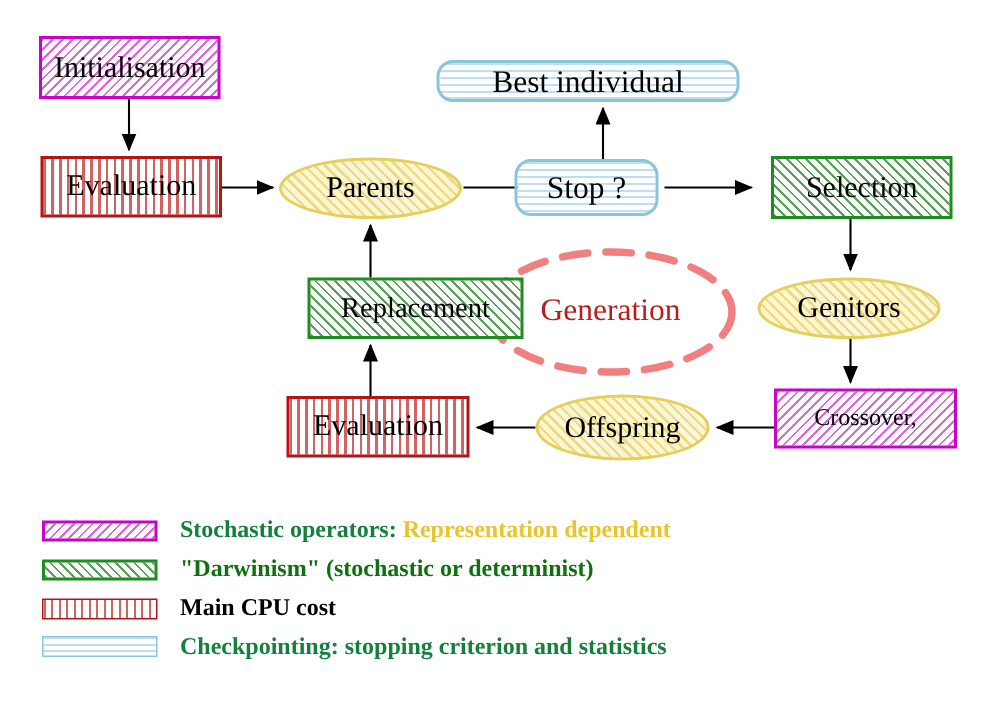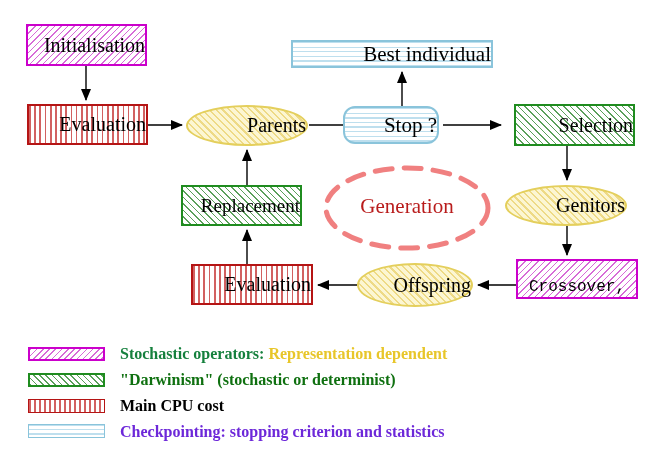--- a/index.html
+++ b/index.html
@@ -2,57 +2,57 @@
 <html><head>
 <meta charset="utf-8">
 <style>
   html,body{margin:0;padding:0;background:#fff;}
   .canvas{
     position:relative;width:662px;height:471px;background:#ffffff;overflow:hidden;
     font-family:"Liberation Serif","DejaVu Serif",serif;
   }
   .arrows{position:absolute;left:0;top:0;width:662px;height:471px;pointer-events:none;}
   .node{
-    position:absolute;display:flex;align-items:center;justify-content:flex-end;
+    position:absolute;display:flex;align-items:center;justify-content:center;
     box-sizing:border-box;color:#000;text-align:center;line-height:1.05;
     white-space:nowrap;
   }
   .box-magenta{border:2px solid #cb00cb;
     background:repeating-linear-gradient(135deg,#d76bd7 0,#d76bd7 1.3px,#ffffff 1.3px,#ffffff 4.6px);}
   .box-green{border:2px solid #1f8c1f;
     background:repeating-linear-gradient(45deg,#5aa05a 0,#5aa05a 1.3px,#ffffff 1.3px,#ffffff 4.6px);}
   .box-red{border:2px solid #b51414;
     background:repeating-linear-gradient(90deg,#d26161 0,#d26161 1.7px,#ffffff 1.7px,#ffffff 5.2px);}
   .box-cyan{border:2px solid #8ac4db;
     background:repeating-linear-gradient(180deg,#bedfee 0,#bedfee 1.3px,#ffffff 1.3px,#ffffff 4.6px);}
   .rounded{border-radius:12px;}
   .ellipse-yellow{border:2px solid #e4cf5c;border-radius:50%;
     background:repeating-linear-gradient(45deg,#eeda86 0,#eeda86 1.6px,#fcf6d2 1.6px,#fcf6d2 4.8px);}
-  .fs20{font-size:20px;} .fs21{font-size:21px;} .fs19{font-size:19px;}
-  .crossover-label{font-size:16px;line-height:1.2;font-family:Liberation Mono, monospace;}
+  .fs20{font-size:20px;} .fs21{font-size:21px;border-radius:11px;} .fs19{font-size:19px;}
+  .crossover-label{font-size:16px;line-height:1.2;}
   .generation-label{
     position:absolute;left:325px;top:194px;width:164px;text-align:center;
     font-size:21px;color:#b91c1c;
   }
   .legend{position:absolute;left:0;top:0;}
   .legend-swatch{position:absolute;left:28px;width:77px;height:14px;box-sizing:border-box;}
   .sw-magenta{border:2px solid #cb00cb;
     background:repeating-linear-gradient(135deg,#d76bd7 0,#d76bd7 1.2px,#ffffff 1.2px,#ffffff 4.4px);}
   .sw-green{border:2px solid #1f8c1f;
     background:repeating-linear-gradient(45deg,#5aa05a 0,#5aa05a 1.2px,#ffffff 1.2px,#ffffff 4.4px);}
   .sw-red{border:1.5px solid #b51414;
     background:repeating-linear-gradient(90deg,#d26161 0,#d26161 1.6px,#ffffff 1.6px,#ffffff 5px);}
   .sw-cyan{border:1.5px solid #8ac4db;
     background:repeating-linear-gradient(180deg,#bedfee 0,#bedfee 1.2px,#ffffff 1.2px,#ffffff 4.2px);}
   .legend-text{
     position:absolute;left:120px;font-size:16px;font-weight:bold;
     font-family:"Liberation Serif","DejaVu Serif",serif;white-space:nowrap;
   }
   .lt-magenta{color:#15803d;} .lt-yellow{color:#e8c62a;}
-  .lt-green{color:#0f7010;} .lt-red{color:#000000;} .lt-cyan{color:#6d28d9;}
+  .lt-green{color:#0f7010;} .lt-red{color:#000000;} .lt-cyan{color:#15803d;}
 </style>
 </head>
 <body>
 
 <div class="canvas">
 
   <svg class="arrows" width="662" height="471" viewBox="0 0 662 471">
     <defs>
       <marker id="ah" markerWidth="13" markerHeight="11" refX="11" refY="5" orient="auto" markerUnits="userSpaceOnUse">
         <path d="M0,0 L12,5 L0,10 Z" fill="#000"></path>
@@ -107,21 +107,21 @@
   </div>
 
   <div class="node ellipse-yellow fs20" style="left:357px;top:263px;width:116px;height:44px;">
     <span>Offspring</span>
   </div>
 
   <div class="node box-red fs20" style="left:191px;top:264px;width:122px;height:41px;">
     <span>Evaluation</span>
   </div>
 
-  <div class="node box-green fs19" style="left:181px;top:185px;width:121px;height:41px;">
+  <div class="node box-green fs19" style="left:205px;top:185px;width:144px;height:41px;">
     <span>Replacement</span>
   </div>
 
   <div class="generation-label">
     <span>Generation</span>
   </div>
 
   <div class="legend">
     <div class="legend-swatch sw-magenta" style="top:347px;"></div>
     <div class="legend-text" style="top:345px;">

